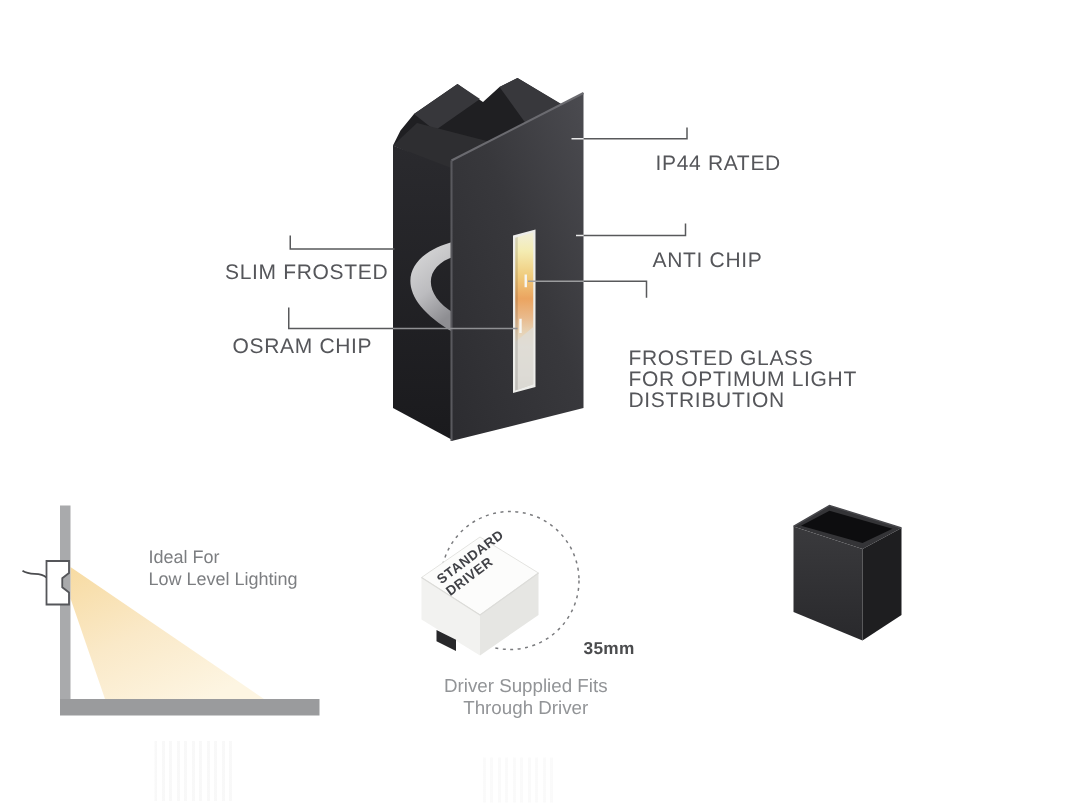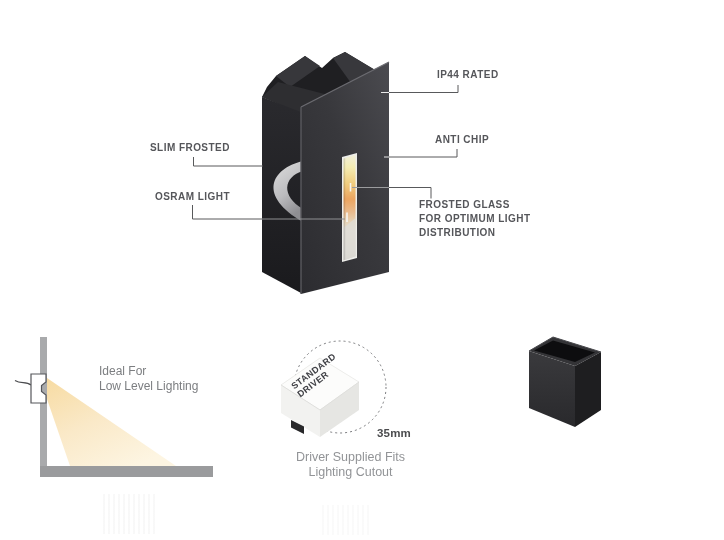--- a/index.html
+++ b/index.html
@@ -3,30 +3,30 @@
 <meta charset="utf-8">
 <style>
   html,body{margin:0;padding:0;background:#ffffff;}
   .canvas{
     position:relative;width:724px;height:540px;background:#ffffff;overflow:hidden;
     font-family:"Liberation Sans", sans-serif;
   }
   .canvas svg{position:absolute;left:0;top:0;}
   .txt{position:absolute;white-space:pre-line;}
   .callout{
-    font-size:10px;letter-spacing:.45px;color:#55565a;line-height:14px;font-weight:700;
+    font-size:14px;letter-spacing:.45px;color:#55565a;line-height:14px;font-weight:400;margin-top:33px;
   }
   .caption{
     font-size:12.5px;color:#929497;line-height:14.8px;text-align:center;font-weight:400;
   }
   .caption-left{
     font-size:12px;color:#7c7e81;line-height:14.5px;text-align:left;font-weight:400;
   }
   .dim{
-    font-size:11.5px;font-weight:700;color:#4b4c4e;letter-spacing:.2px;
+    font-size:11.5px;font-weight:700;color:#4b4c4e;letter-spacing:.2px;margin-left:12px;
   }
   .boxlabel{
     font-size:9px;font-weight:700;color:#404146;letter-spacing:.4px;line-height:9.5px;
     transform:rotate(-37deg);transform-origin:0 0;
   }
   .reflect{
     position:absolute;opacity:.55;
     background:repeating-linear-gradient(90deg,#f3f3f3 0 2px,#ffffff 2px 5px);
   }
 </style>
@@ -131,30 +131,30 @@
       <polygon points="529,351 575,366 575,427 529,408" fill="url(#eboxLeft)"></polygon>
       <polygon points="575,366 601,352 601,410 575,427" fill="#1e1e20"></polygon>
       <polyline points="529,351 553,337 601,352" fill="none" stroke="#48484c" stroke-width="1"></polyline>
     </g>
   </svg>
 
   <div class="reflect" style="left:103px;top:494px;width:52px;height:40px;"></div>
   <div class="reflect" style="left:322px;top:505px;width:50px;height:30px;opacity:.4;"></div>
 
   <div class="txt callout" style="left:150px;top:141px;">SLIM FROSTED</div>
-  <div class="txt callout" style="left:155px;top:190px;">OSRAM LIGHT</div>
+  <div class="txt callout" style="left:155px;top:190px;">OSRAM CHIP</div>
   <div class="txt callout" style="left:437px;top:68px;">IP44 RATED</div>
   <div class="txt callout" style="left:435px;top:133px;">ANTI CHIP</div>
   <div class="txt caption-left" style="left:99px;top:364px;">Ideal For
 Low Level Lighting</div>
 
   <div class="txt callout" style="left:419px;top:198px;">FROSTED GLASS
 FOR OPTIMUM LIGHT
 DISTRIBUTION</div>
 
   <div class="txt boxlabel" style="left:290px;top:384px;">STANDARD
 DRIVER</div>
   <div class="txt dim" style="left:377px;top:427px;">35mm</div>
   <div class="txt caption" style="left:268px;top:450px;width:165px;">Driver Supplied Fits
-Lighting Cutout</div>
+Through Driver</div>
 
 
 </div>
 
 </body></html>

